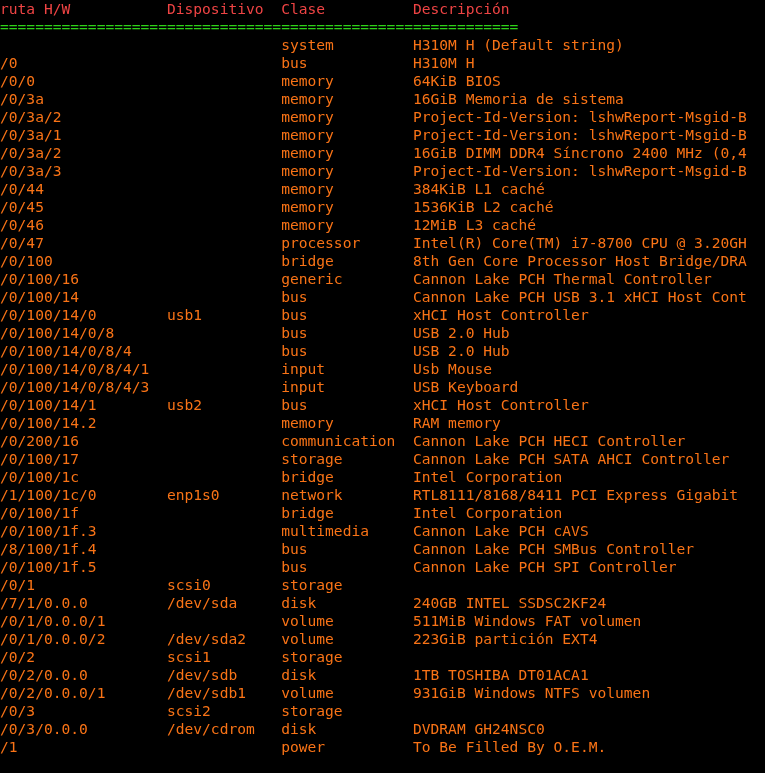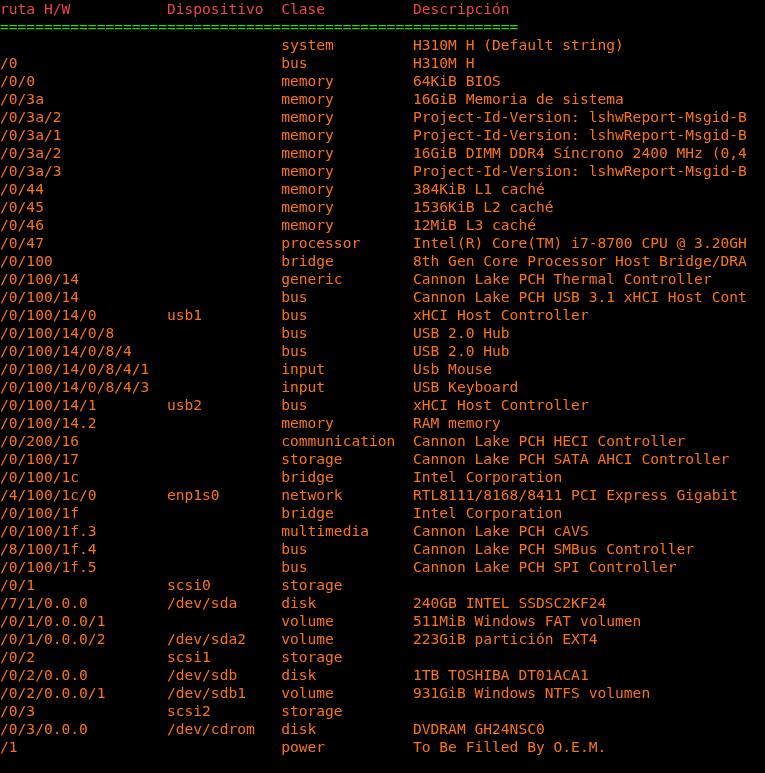--- a/index.html
+++ b/index.html
@@ -57,33 +57,33 @@
       <div class="term-line">/0/3a                           memory         16GiB Memoria de sistema</div>
       <div class="term-line">/0/3a/2                         memory         Project-Id-Version: lshwReport-Msgid-B</div>
       <div class="term-line">/0/3a/1                         memory         Project-Id-Version: lshwReport-Msgid-B</div>
       <div class="term-line">/0/3a/2                         memory         16GiB DIMM DDR4 Síncrono 2400 MHz (0,4</div>
       <div class="term-line">/0/3a/3                         memory         Project-Id-Version: lshwReport-Msgid-B</div>
       <div class="term-line">/0/44                           memory         384KiB L1 caché</div>
       <div class="term-line">/0/45                           memory         1536KiB L2 caché</div>
       <div class="term-line">/0/46                           memory         12MiB L3 caché</div>
       <div class="term-line">/0/47                           processor      Intel(R) Core(TM) i7-8700 CPU @ 3.20GH</div>
       <div class="term-line">/0/100                          bridge         8th Gen Core Processor Host Bridge/DRA</div>
-      <div class="term-line">/0/100/14                       generic        Cannon Lake PCH Thermal Controller</div>
+      <div class="term-line">/0/100/16                       generic        Cannon Lake PCH Thermal Controller</div>
       <div class="term-line">/0/100/14                       bus            Cannon Lake PCH USB 3.1 xHCI Host Cont</div>
       <div class="term-line">/0/100/14/0        usb1         bus            xHCI Host Controller</div>
       <div class="term-line">/0/100/14/0/8                   bus            USB 2.0 Hub</div>
       <div class="term-line">/0/100/14/0/8/4                 bus            USB 2.0 Hub</div>
       <div class="term-line">/0/100/14/0/8/4/1               input          Usb Mouse</div>
       <div class="term-line">/0/100/14/0/8/4/3               input          USB Keyboard</div>
       <div class="term-line">/0/100/14/1        usb2         bus            xHCI Host Controller</div>
       <div class="term-line">/0/100/14.2                     memory         RAM memory</div>
       <div class="term-line">/0/200/16                       communication  Cannon Lake PCH HECI Controller</div>
       <div class="term-line">/0/100/17                       storage        Cannon Lake PCH SATA AHCI Controller</div>
       <div class="term-line">/0/100/1c                       bridge         Intel Corporation</div>
-      <div class="term-line">/4/100/1c/0        enp1s0       network        RTL8111/8168/8411 PCI Express Gigabit</div>
+      <div class="term-line">/1/100/1c/0        enp1s0       network        RTL8111/8168/8411 PCI Express Gigabit</div>
       <div class="term-line">/0/100/1f                       bridge         Intel Corporation</div>
       <div class="term-line">/0/100/1f.3                     multimedia     Cannon Lake PCH cAVS</div>
       <div class="term-line">/8/100/1f.4                     bus            Cannon Lake PCH SMBus Controller</div>
       <div class="term-line">/0/100/1f.5                     bus            Cannon Lake PCH SPI Controller</div>
       <div class="term-line">/0/1               scsi0        storage</div>
       <div class="term-line">/7/1/0.0.0         /dev/sda     disk           240GB INTEL SSDSC2KF24</div>
       <div class="term-line">/0/1/0.0.0/1                    volume         511MiB Windows FAT volumen</div>
       <div class="term-line">/0/1/0.0.0/2       /dev/sda2    volume         223GiB partición EXT4</div>
       <div class="term-line">/0/2               scsi1        storage</div>
       <div class="term-line">/0/2/0.0.0         /dev/sdb     disk           1TB TOSHIBA DT01ACA1</div>

